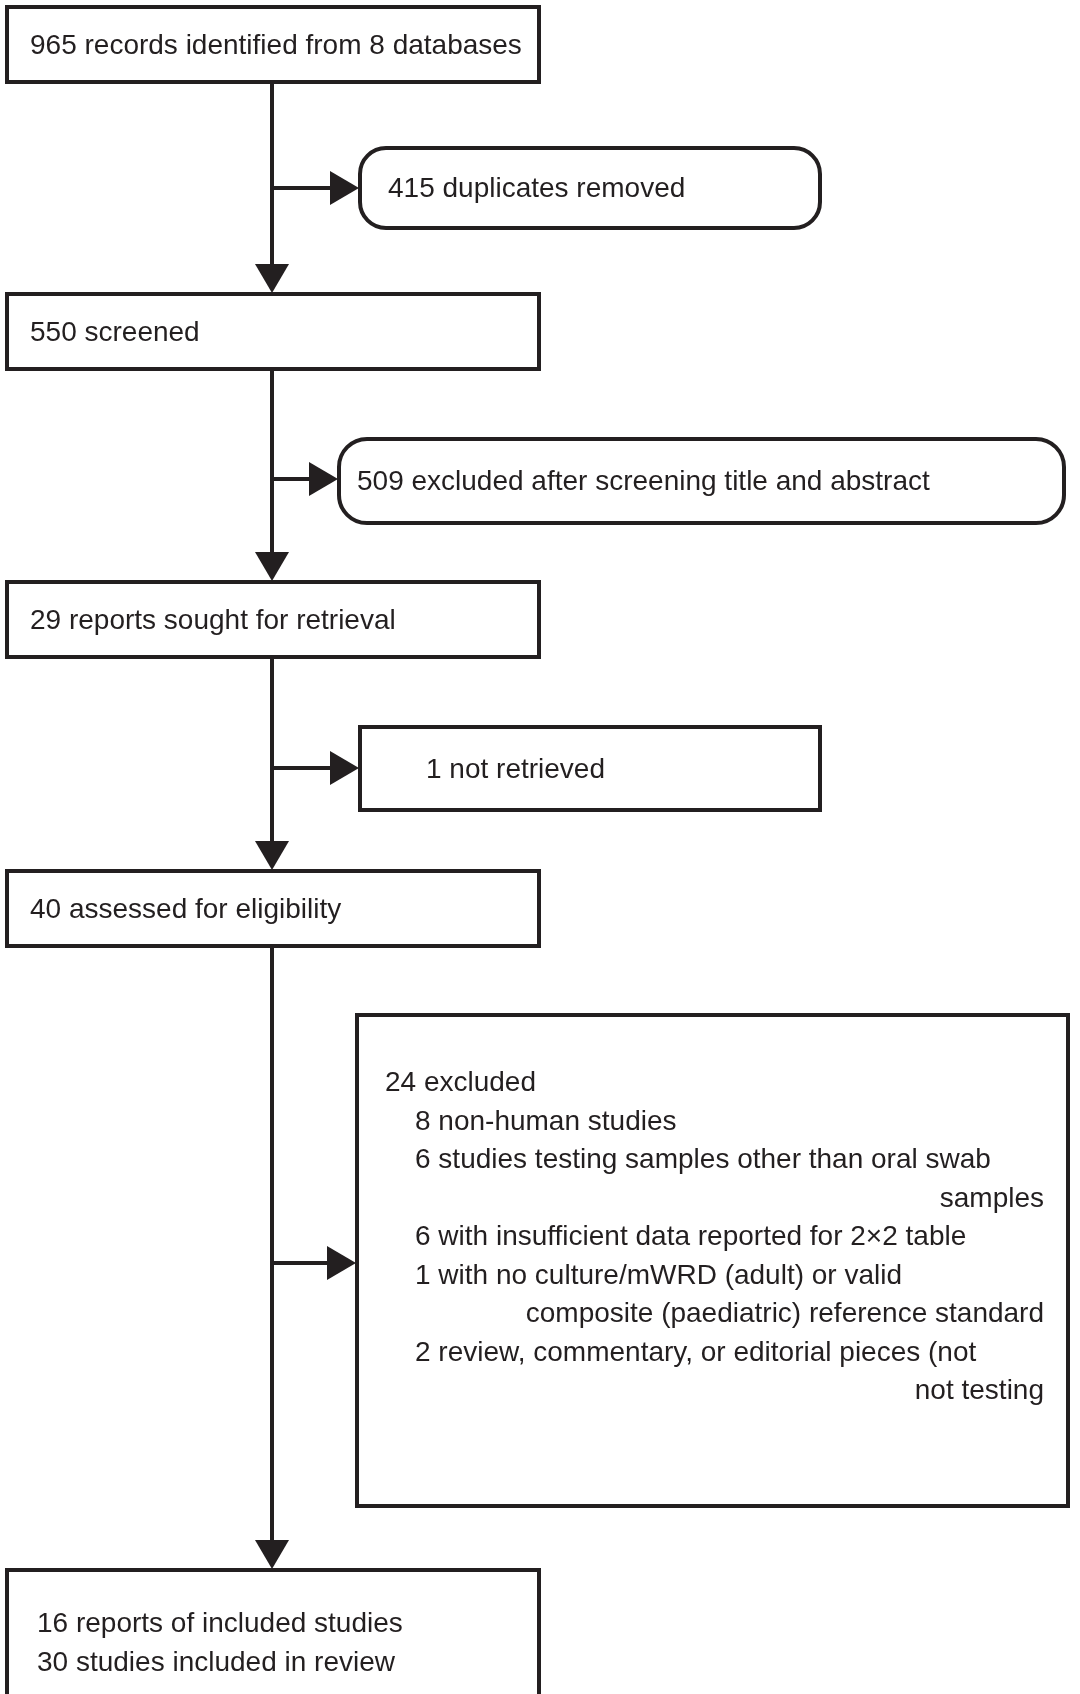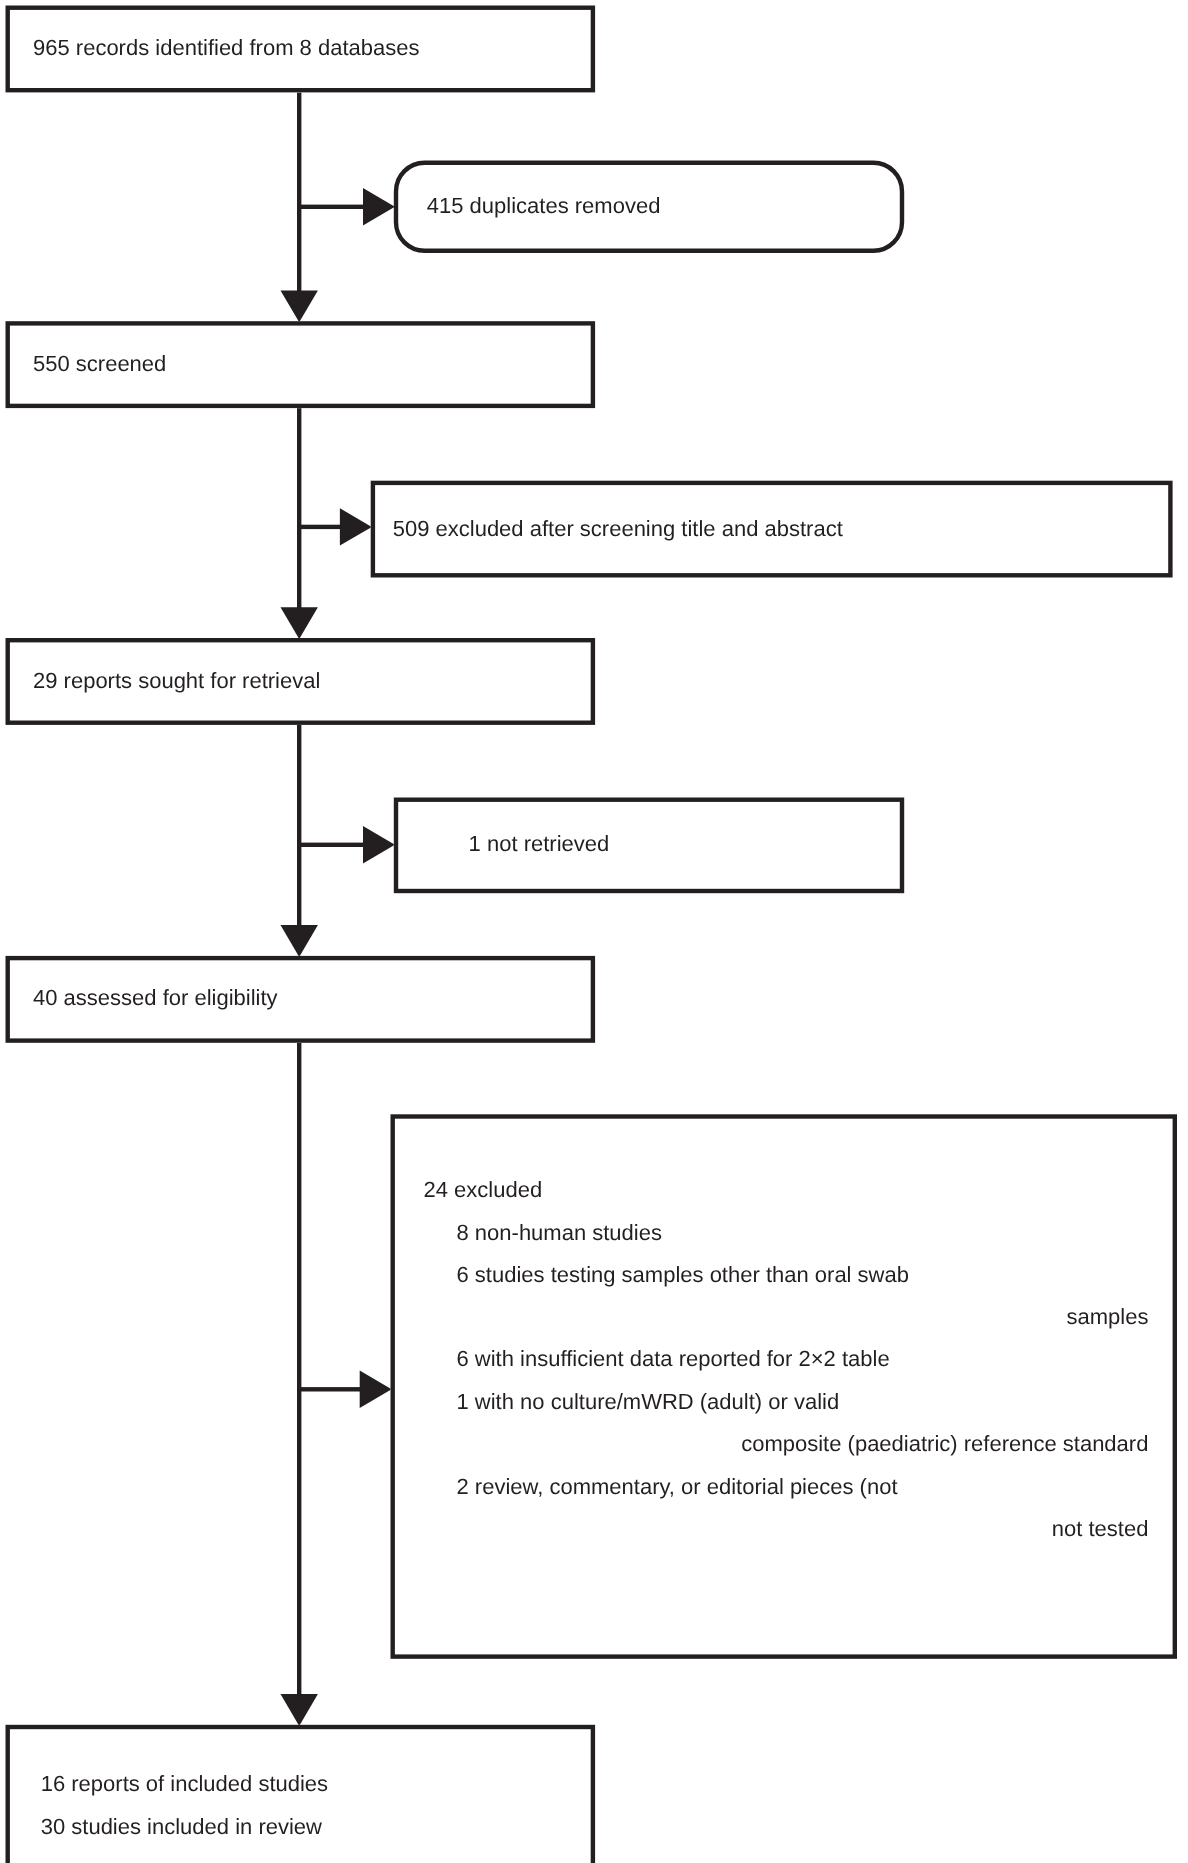--- a/index.html
+++ b/index.html
@@ -7,21 +7,21 @@
     padding: 0;
     background: #ffffff;
   }
   #figure {
     position: relative;
     width: 1080px;
     height: 1694px;
     background: #ffffff;
     font-family: "Liberation Sans", sans-serif;
     color: #231f20;
-    font-size: 20px;
+    font-size: 28px;
     overflow: hidden;
   }
   .box {
     position: absolute;
     box-sizing: border-box;
     border: 4px solid #231f20;
     background: #ffffff;
     display: flex;
     align-items: center;
   }
@@ -43,21 +43,21 @@
     position: absolute;
     width: 0; height: 0;
     border-top: 17px solid transparent;
     border-bottom: 17px solid transparent;
     border-left: 29px solid #231f20;
   }
   
   #box-identified   { left: 5px;   top: 5px;    width: 536px; height: 79px;  padding-left: 21px; }
   #box-duplicates   { left: 358px; top: 146px;  width: 464px; height: 84px;  padding-left: 26px; border-radius: 28px; }
   #box-screened     { left: 5px;   top: 292px;  width: 536px; height: 79px;  padding-left: 21px; }
-  #box-excl-screen  { left: 337px; top: 437px;  width: 729px; height: 88px;  padding-left: 16px; }
+  #box-excl-screen  { left: 337px; top: 437px;  width: 729px; height: 88px;  padding-left: 16px; border-radius: 30px; }
   #box-sought       { left: 5px;   top: 580px;  width: 536px; height: 79px;  padding-left: 21px; }
   #box-notretrieved { left: 358px; top: 725px;  width: 464px; height: 87px;  padding-left: 64px; }
   #box-assessed     { left: 5px;   top: 869px;  width: 536px; height: 79px;  padding-left: 21px; }
   #box-excl-detail  {
     left: 355px; top: 1013px; width: 715px; height: 495px;
     display: block;
     padding: 30px 22px 0 26px;
   }
   #box-included {
     left: 5px; top: 1568px; width: 536px; height: 147px;
@@ -132,21 +132,21 @@
 
   <div class="box" id="box-excl-detail">
     <div class="excl-line x0">24 excluded</div>
     <div class="excl-line x1">8 non-human studies</div>
     <div class="excl-line x1">6 studies testing samples other than oral swab</div>
     <div class="excl-line x2">samples</div>
     <div class="excl-line x1">6 with insufficient data reported for 2×2 table</div>
     <div class="excl-line x1">1 with no culture/mWRD (adult) or valid</div>
     <div class="excl-line x2">composite (paediatric) reference standard</div>
     <div class="excl-line x1">2 review, commentary, or editorial pieces (not</div>
-    <div class="excl-line x2">not tested</div>
+    <div class="excl-line x2">not testing</div>
   </div>
 
   <div class="box" id="box-included">
     <span class="label">16 reports of included studies</span>
     <span class="label">30 studies included in review</span>
   </div>
 
 </div>
 
 </body></html>

